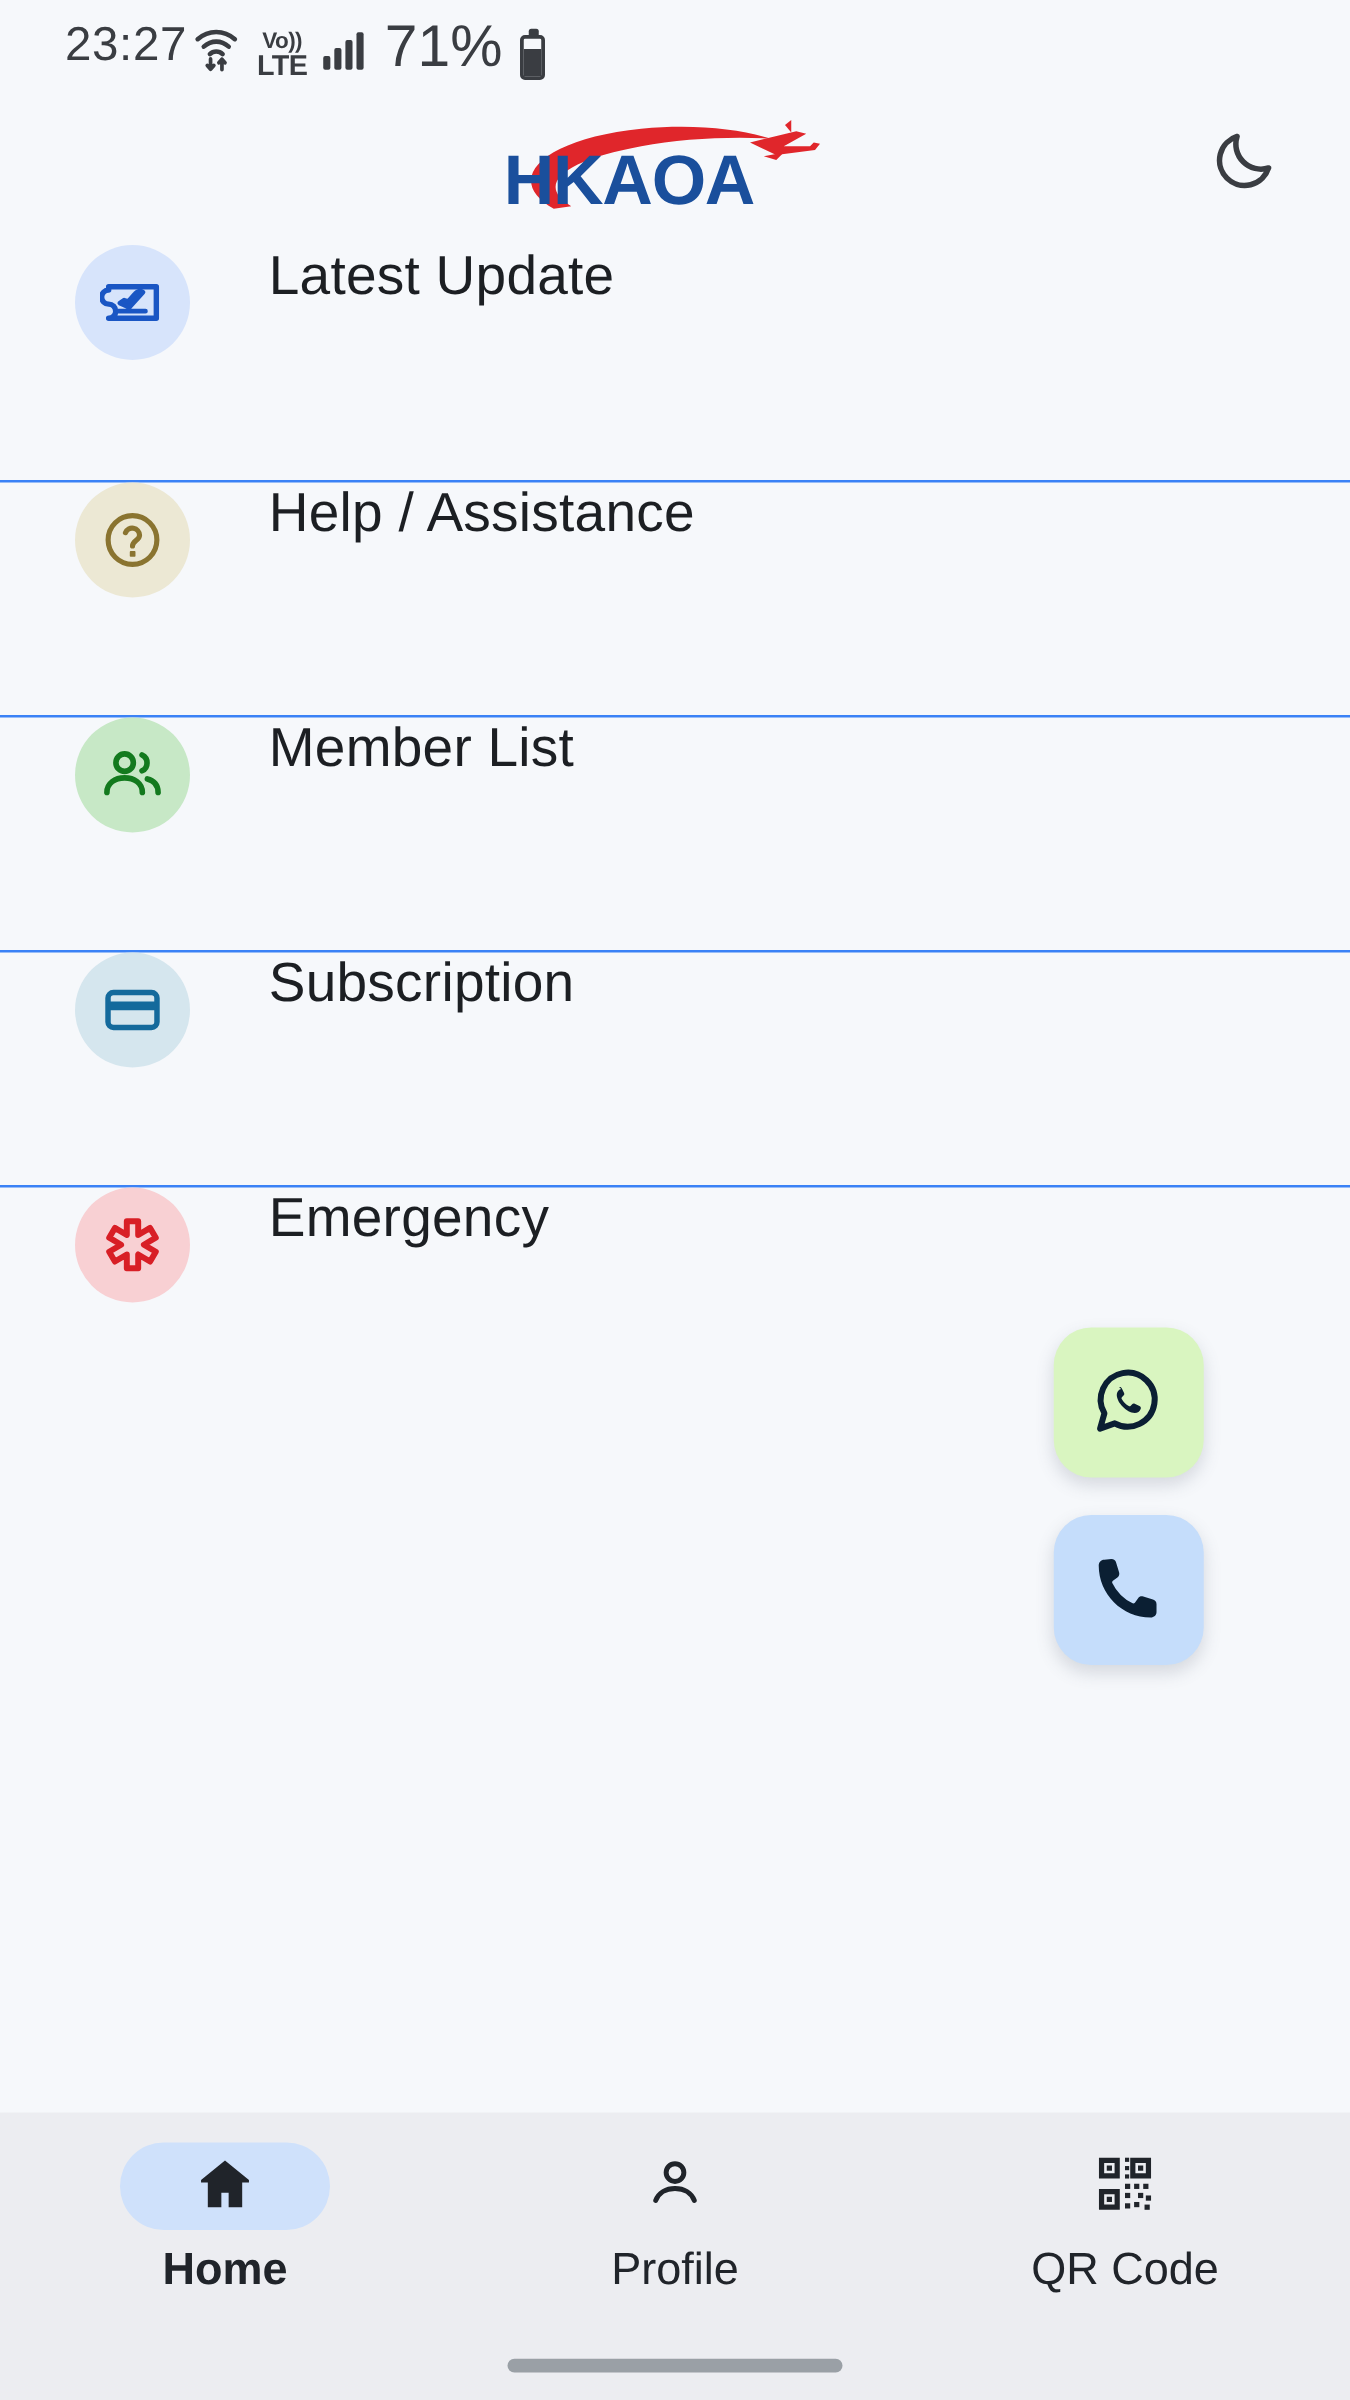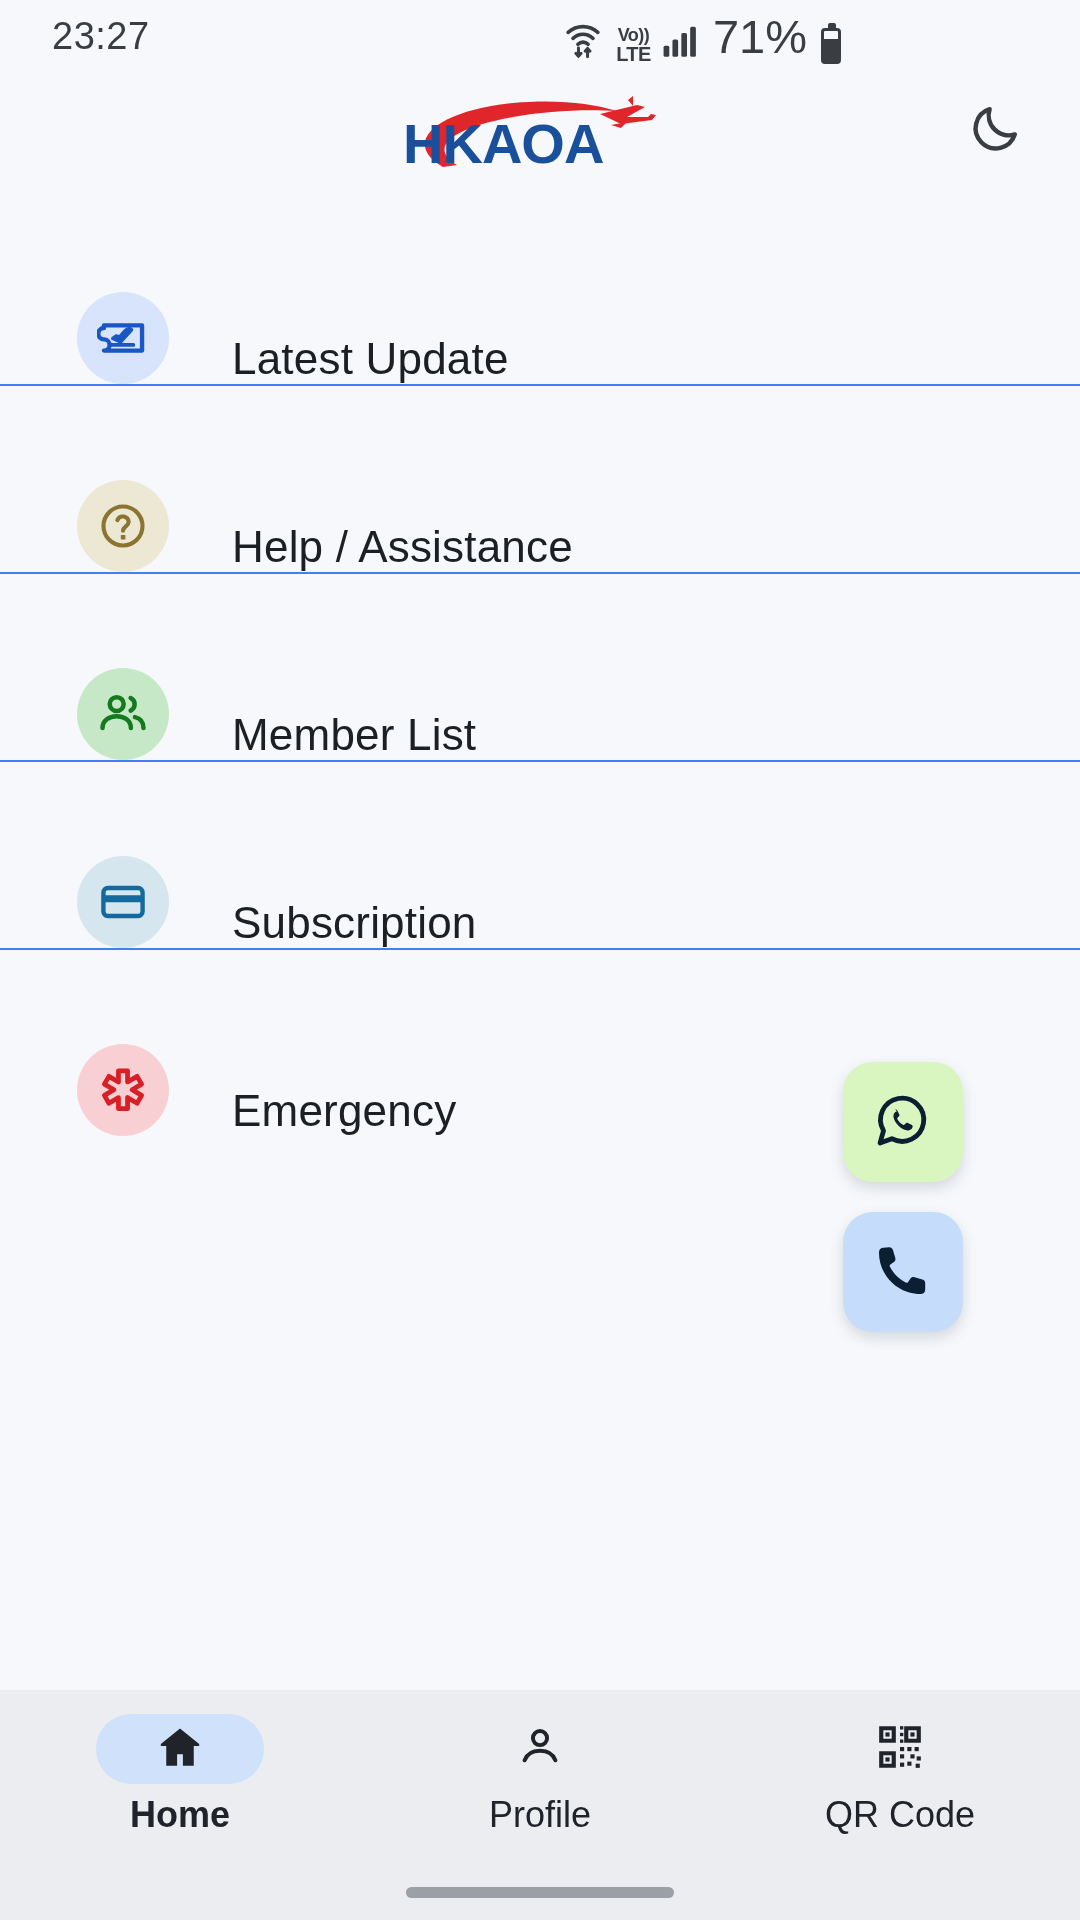--- a/index.html
+++ b/index.html
@@ -7,30 +7,30 @@
     width:1080px; height:1920px;
     background:#f6f8fb;
     font-family:"Liberation Sans", sans-serif;
     overflow:hidden;
   }
   .phone { position:relative; width:1080px; height:1920px; background:#f6f8fb; }
 
   
   .statusbar {
     position:absolute; top:0; left:0; width:885px; height:72px;
-    display:flex; align-items:center; justify-content:space-between;
+    display:flex; align-items:center; 
     padding:0 44px 0 52px;
   }
   .status-time {
     font-size:38px; color:#3a3d42; letter-spacing:0.5px; font-weight:400;
   }
   .status-right { display:flex; align-items:flex-end; gap:10px; }
   .volte { display:flex; flex-direction:column; align-items:center; line-height:1; color:#3a3d42; }
   .volte .v1 { font-size:18px; font-weight:700; letter-spacing:-0.5px;}
-  .volte .v2 { font-size:20px; font-weight:700; letter-spacing:-0.5px;}
+  .volte .v2 { font-size:23px; font-weight:700; letter-spacing:-0.5px;}
   .battery-pct { font-size:47px; color:#3a3d42; margin-left:2px; }
   .batt {
     width:20px; height:36px; border:3px solid #3a3d42; border-radius:4px;
     position:relative; margin-left:4px; background:
       linear-gradient(to top, #3a3d42 0 72%, transparent 72% 100%);
   }
   .batt:before {
     content:""; position:absolute; top:-8px; left:4px; width:8px; height:5px;
     background:#3a3d42; border-radius:2px 2px 0 0;
   }
@@ -45,22 +45,22 @@
   }
   .moon-btn {
     position:absolute; right:46px; top:50%; transform:translateY(-50%);
     width:78px; height:78px; display:flex; align-items:center; justify-content:center;
     border-radius:50%;
   }
 
   
   .menu { position:absolute; top:196px; left:0; width:1080px; }
   .menu-row {
-    position:relative; height:188px; display:flex; align-items:flex-end;
-    padding-left:77px;
+    position:relative; height:188px; display:flex; align-items:flex-start;
+    padding-left:60px;
   }
   .menu-row + .menu-row { border-top:2px solid #3b82f6; }
   .menu-row:first-child { }
   .row-icon {
     width:92px; height:92px; border-radius:50%;
     display:flex; align-items:center; justify-content:center;
     flex:0 0 auto;
   }
   .row-label {
     margin-left:63px; font-size:44px; color:#1c1f23; letter-spacing:0.2px;

